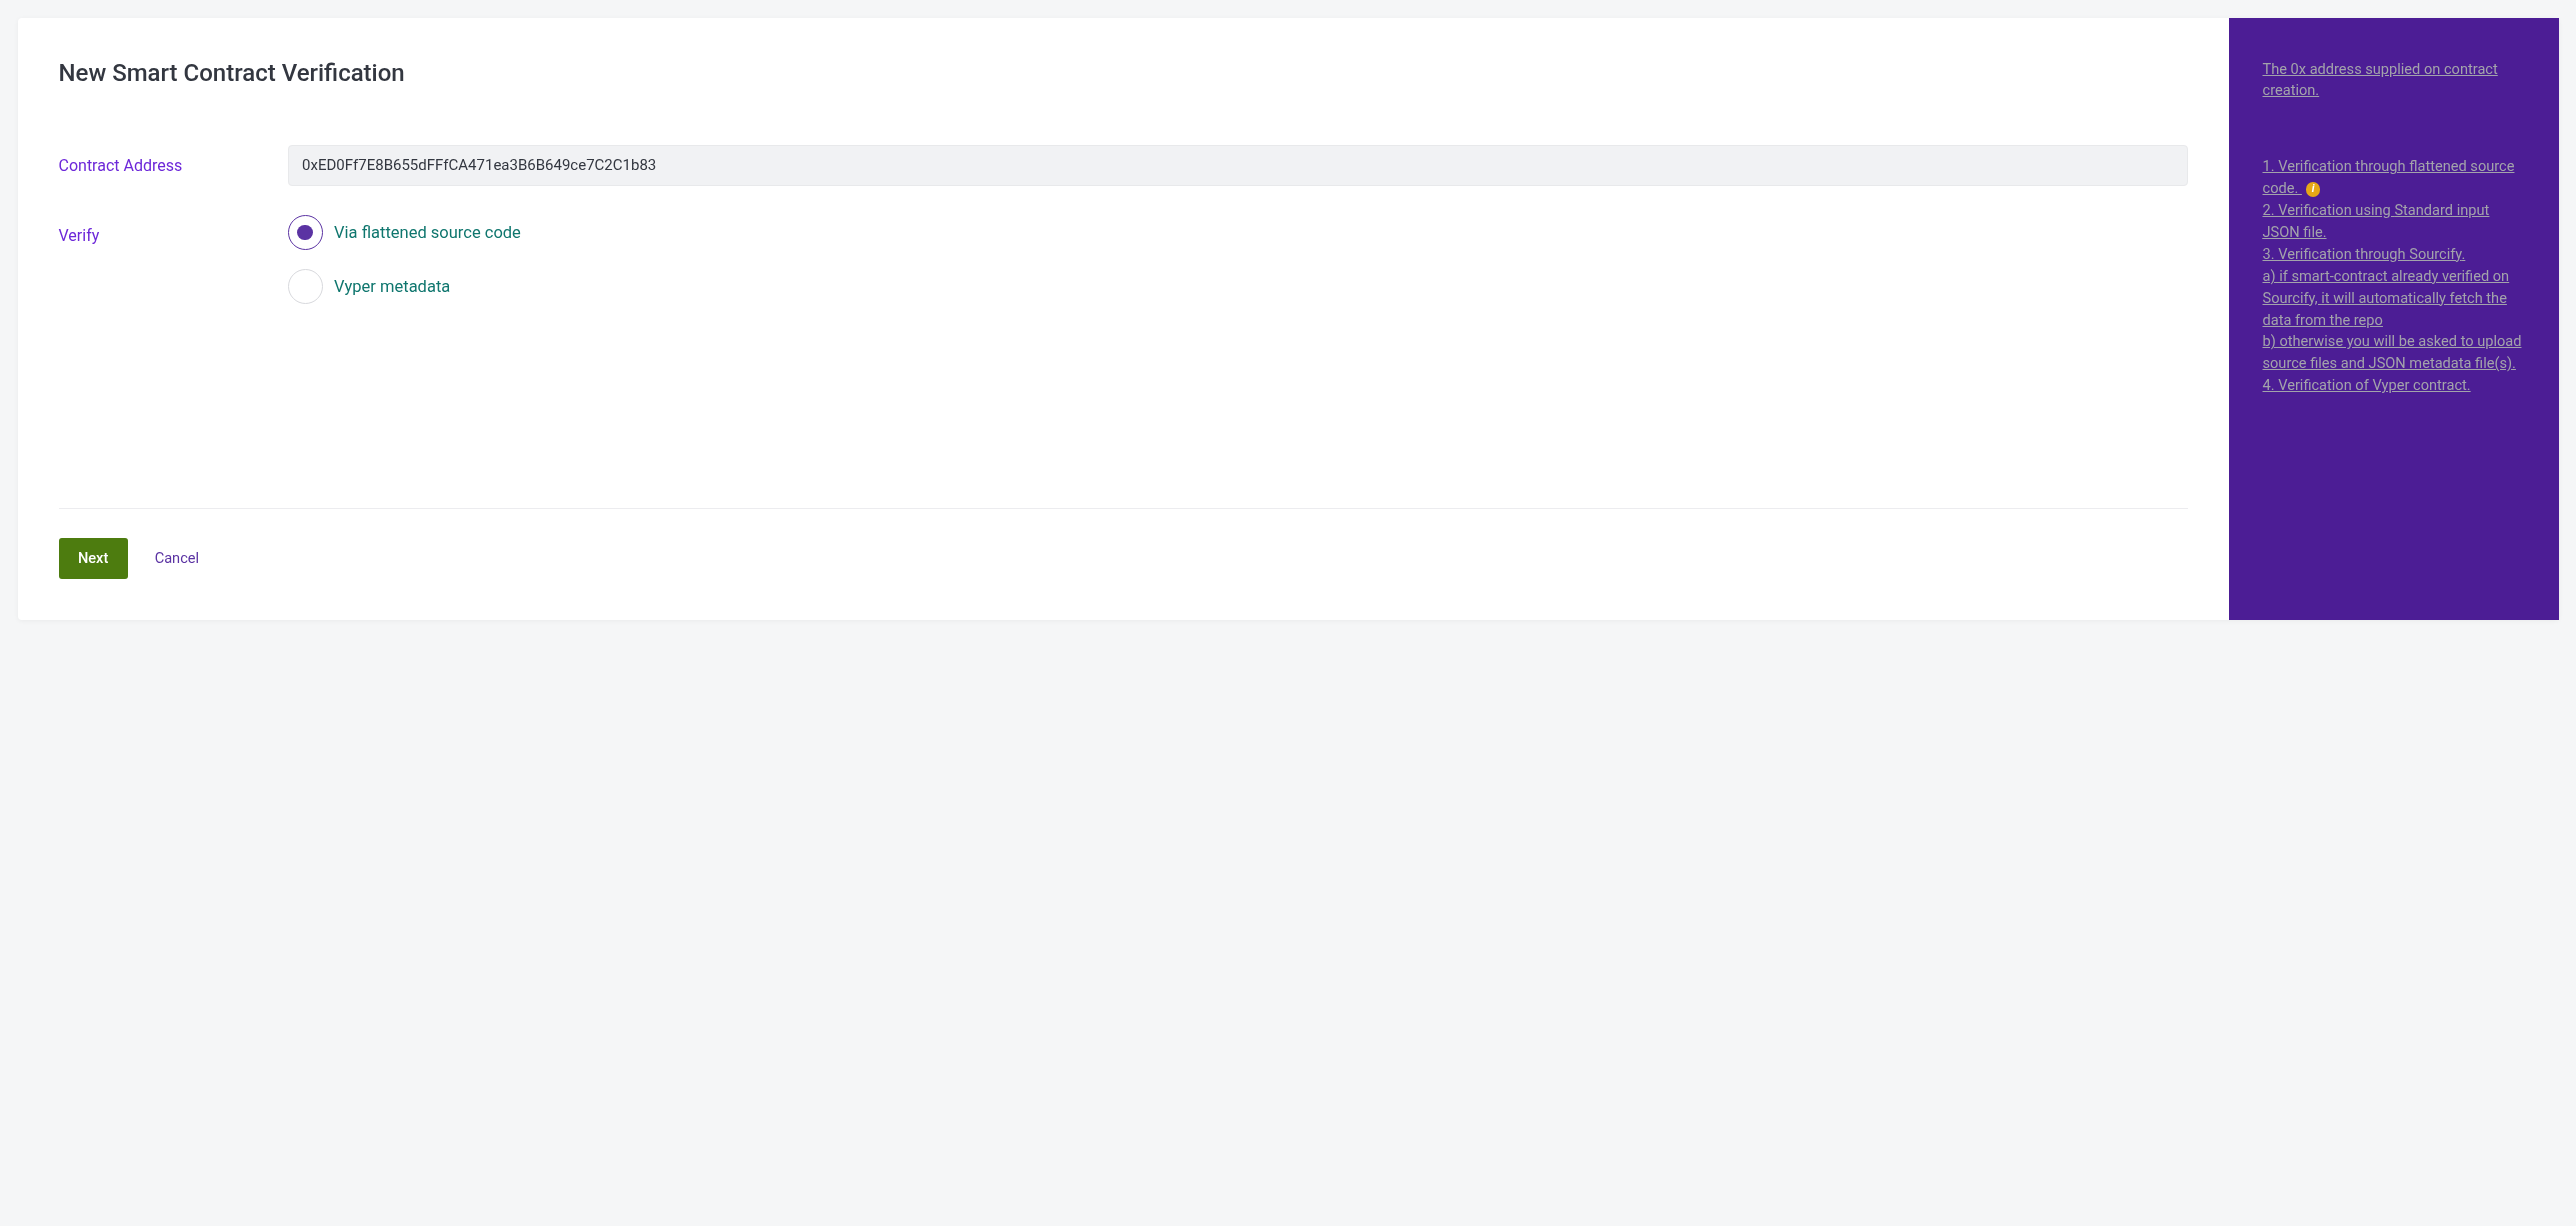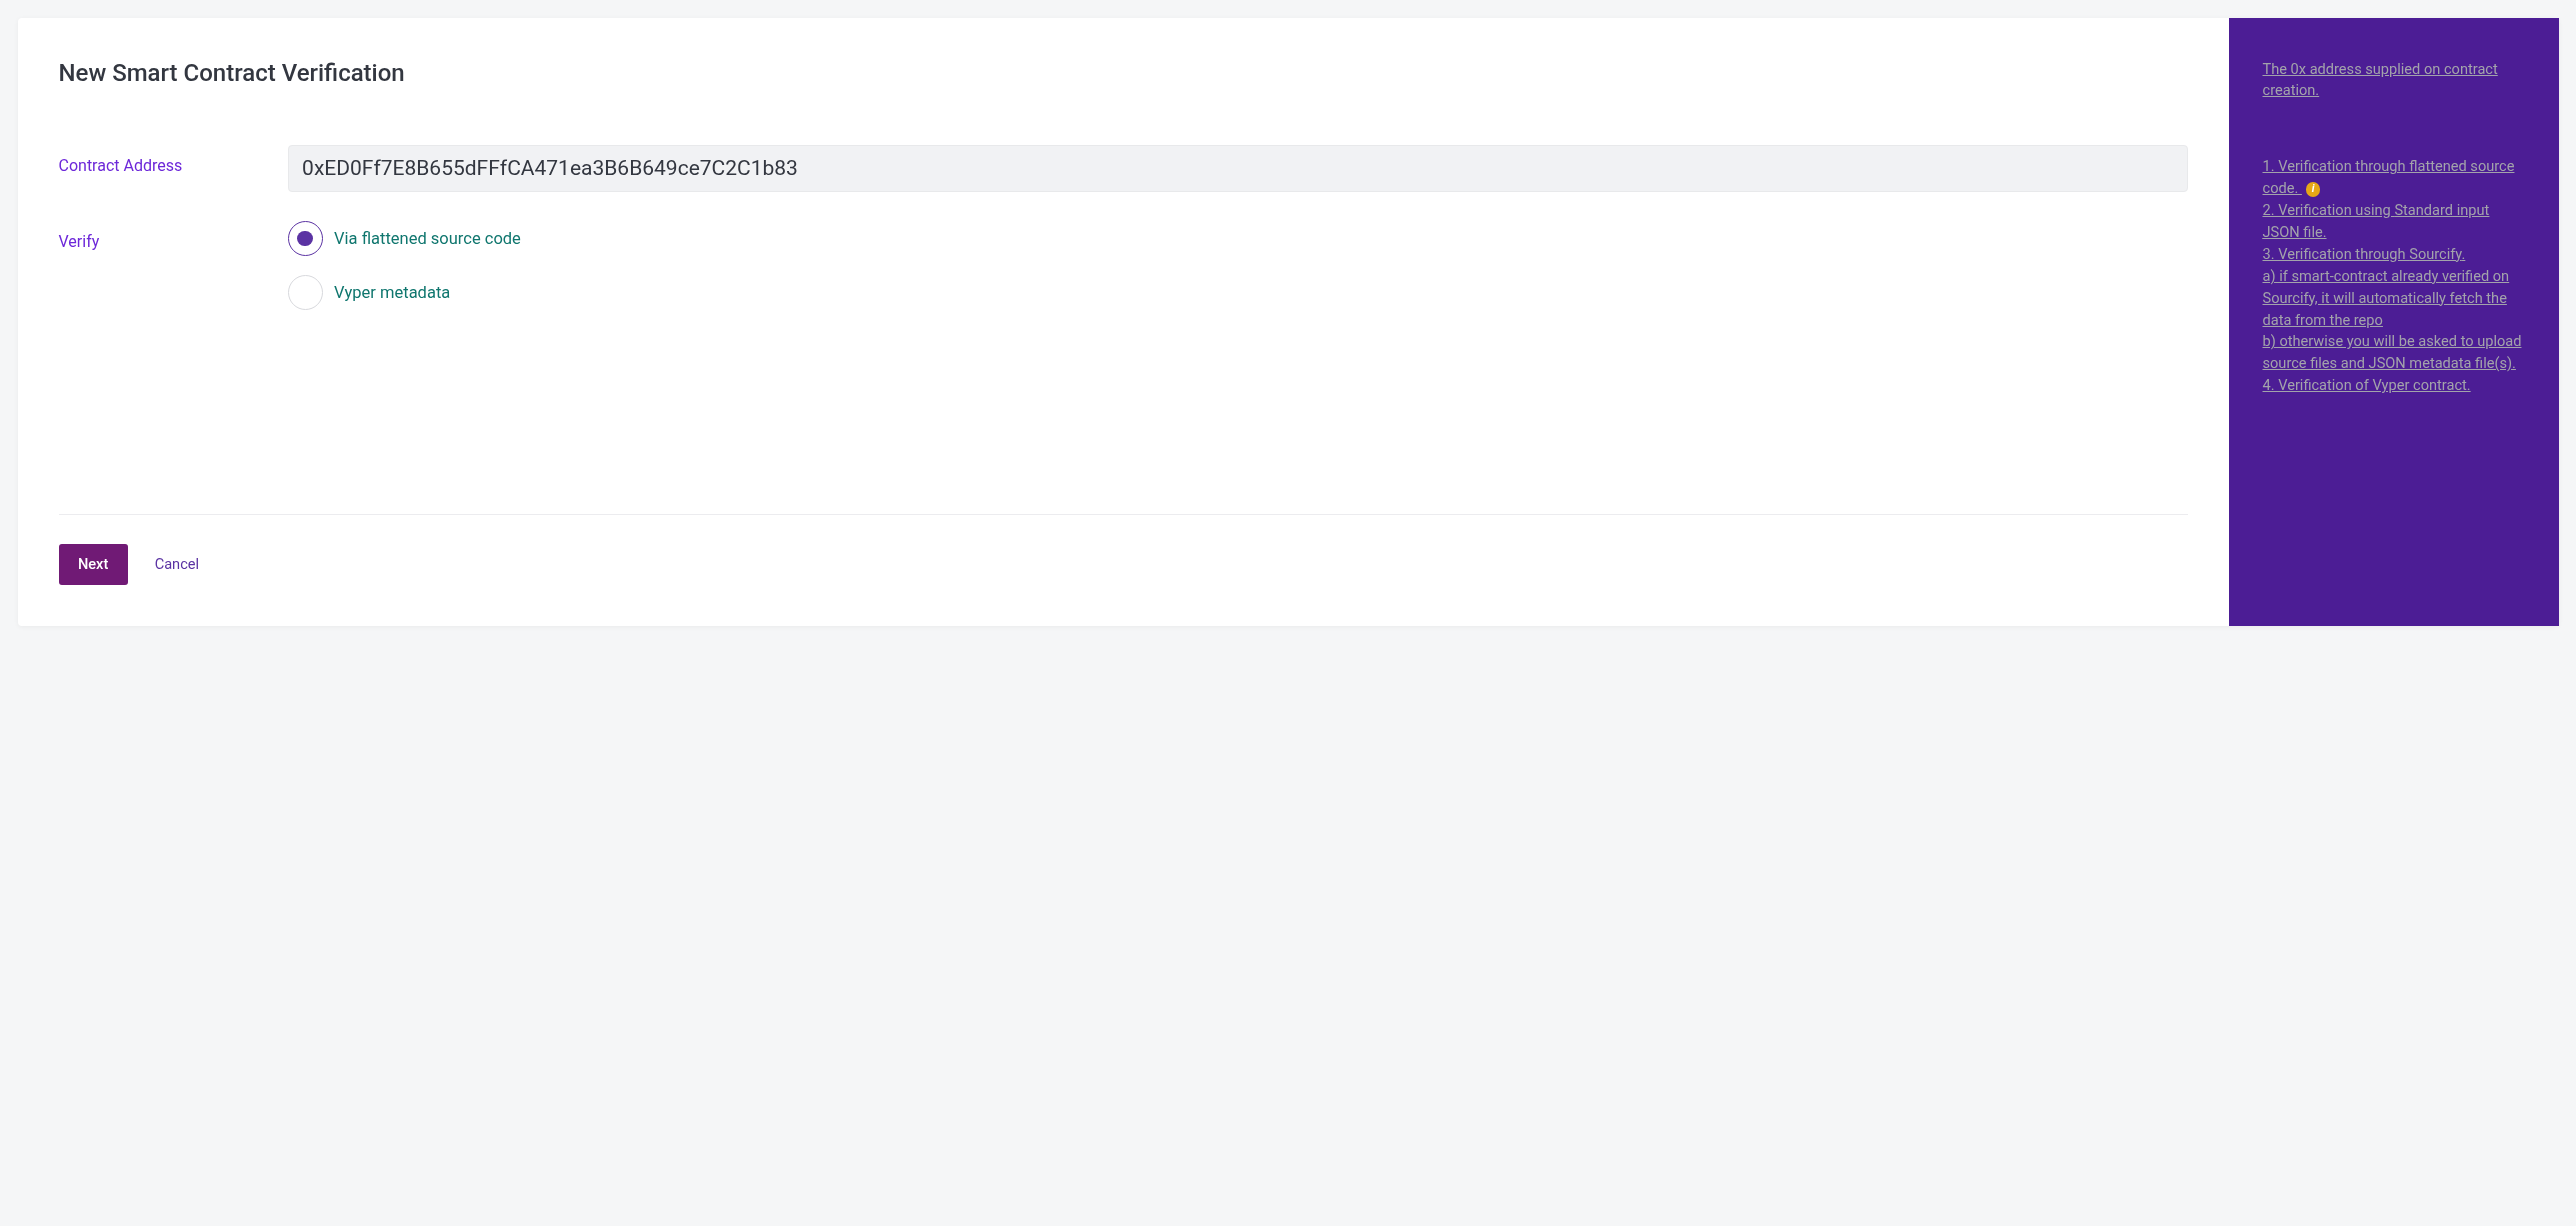--- a/index.html
+++ b/index.html
@@ -49,21 +49,21 @@
   }
   .field-col {
     flex: 1;
   }
   .input-readonly {
     width: 100%;
     background: #f1f2f4;
     border: 1px solid #e8e9eb;
     border-radius: 3.9px;
     padding: 10.7px 13.6px;
-    font-size: 21px;
+    font-size: 15px;
     color: #333740;
     font-family: inherit;
   }
   .radio-group { }
   .radio-item {
     display: flex;
     align-items: center;
     margin-bottom: 19.4px;
     cursor: pointer;
   }
@@ -96,21 +96,21 @@
     border: none;
     border-top: 1px solid #ececef;
     margin-bottom: 29px;
   }
   .actions {
     display: flex;
     align-items: center;
     gap: 27px;
   }
   .btn-primary {
-    background: #701a75;
+    background: #4d7c0f;
     color: #fff;
     border: none;
     border-radius: 2.9px;
     padding: 11.6px 19.4px;
     font-size: 14.6px;
     font-weight: 500;
     cursor: pointer;
     font-family: inherit;
   }
   .btn-link {

